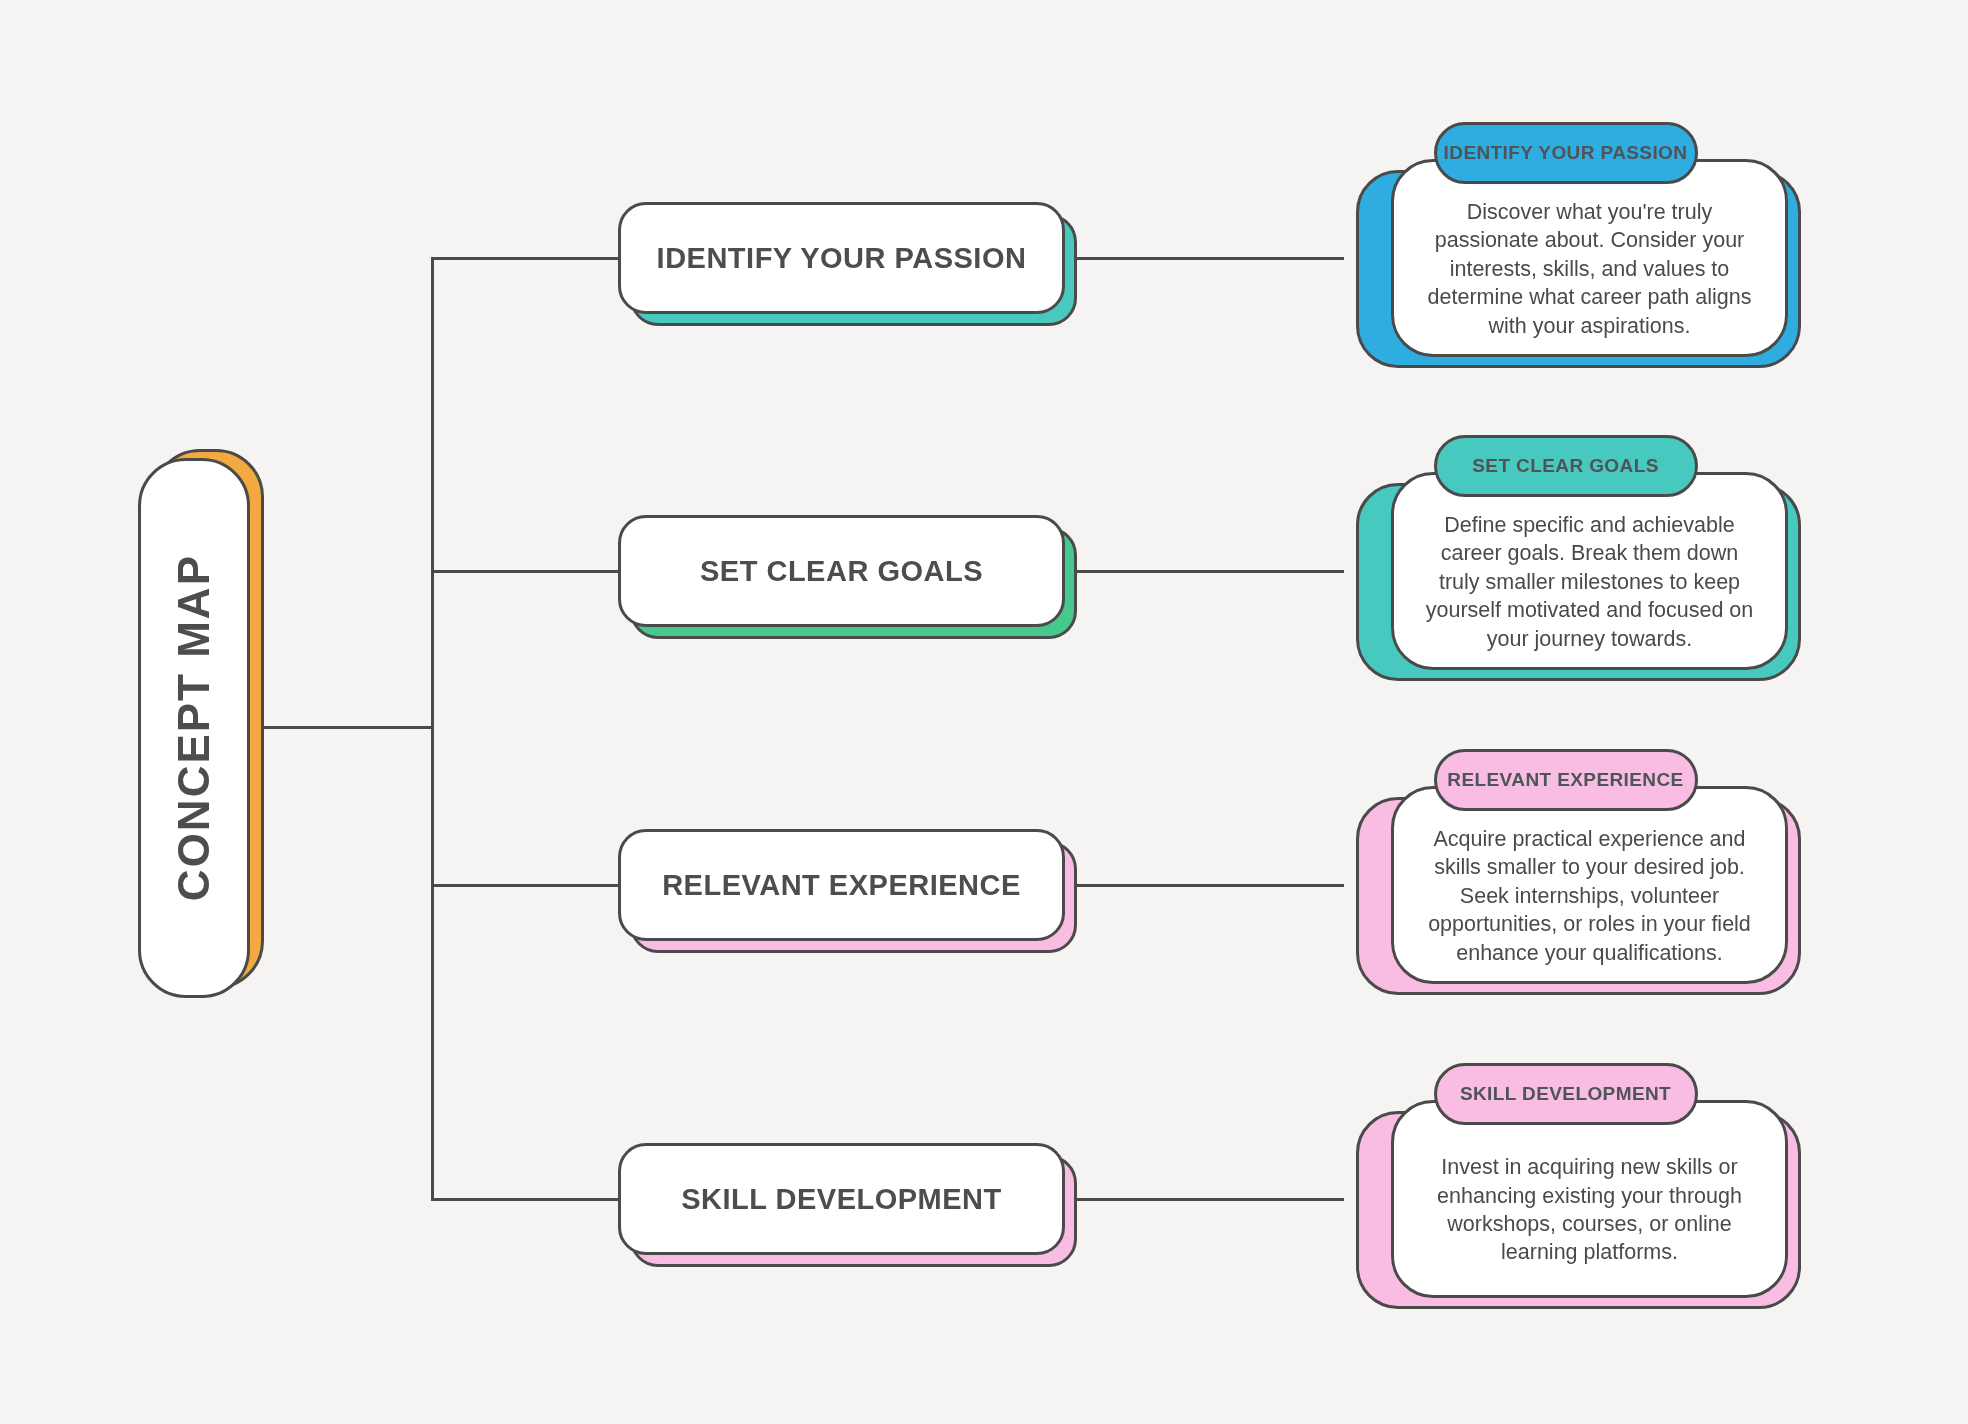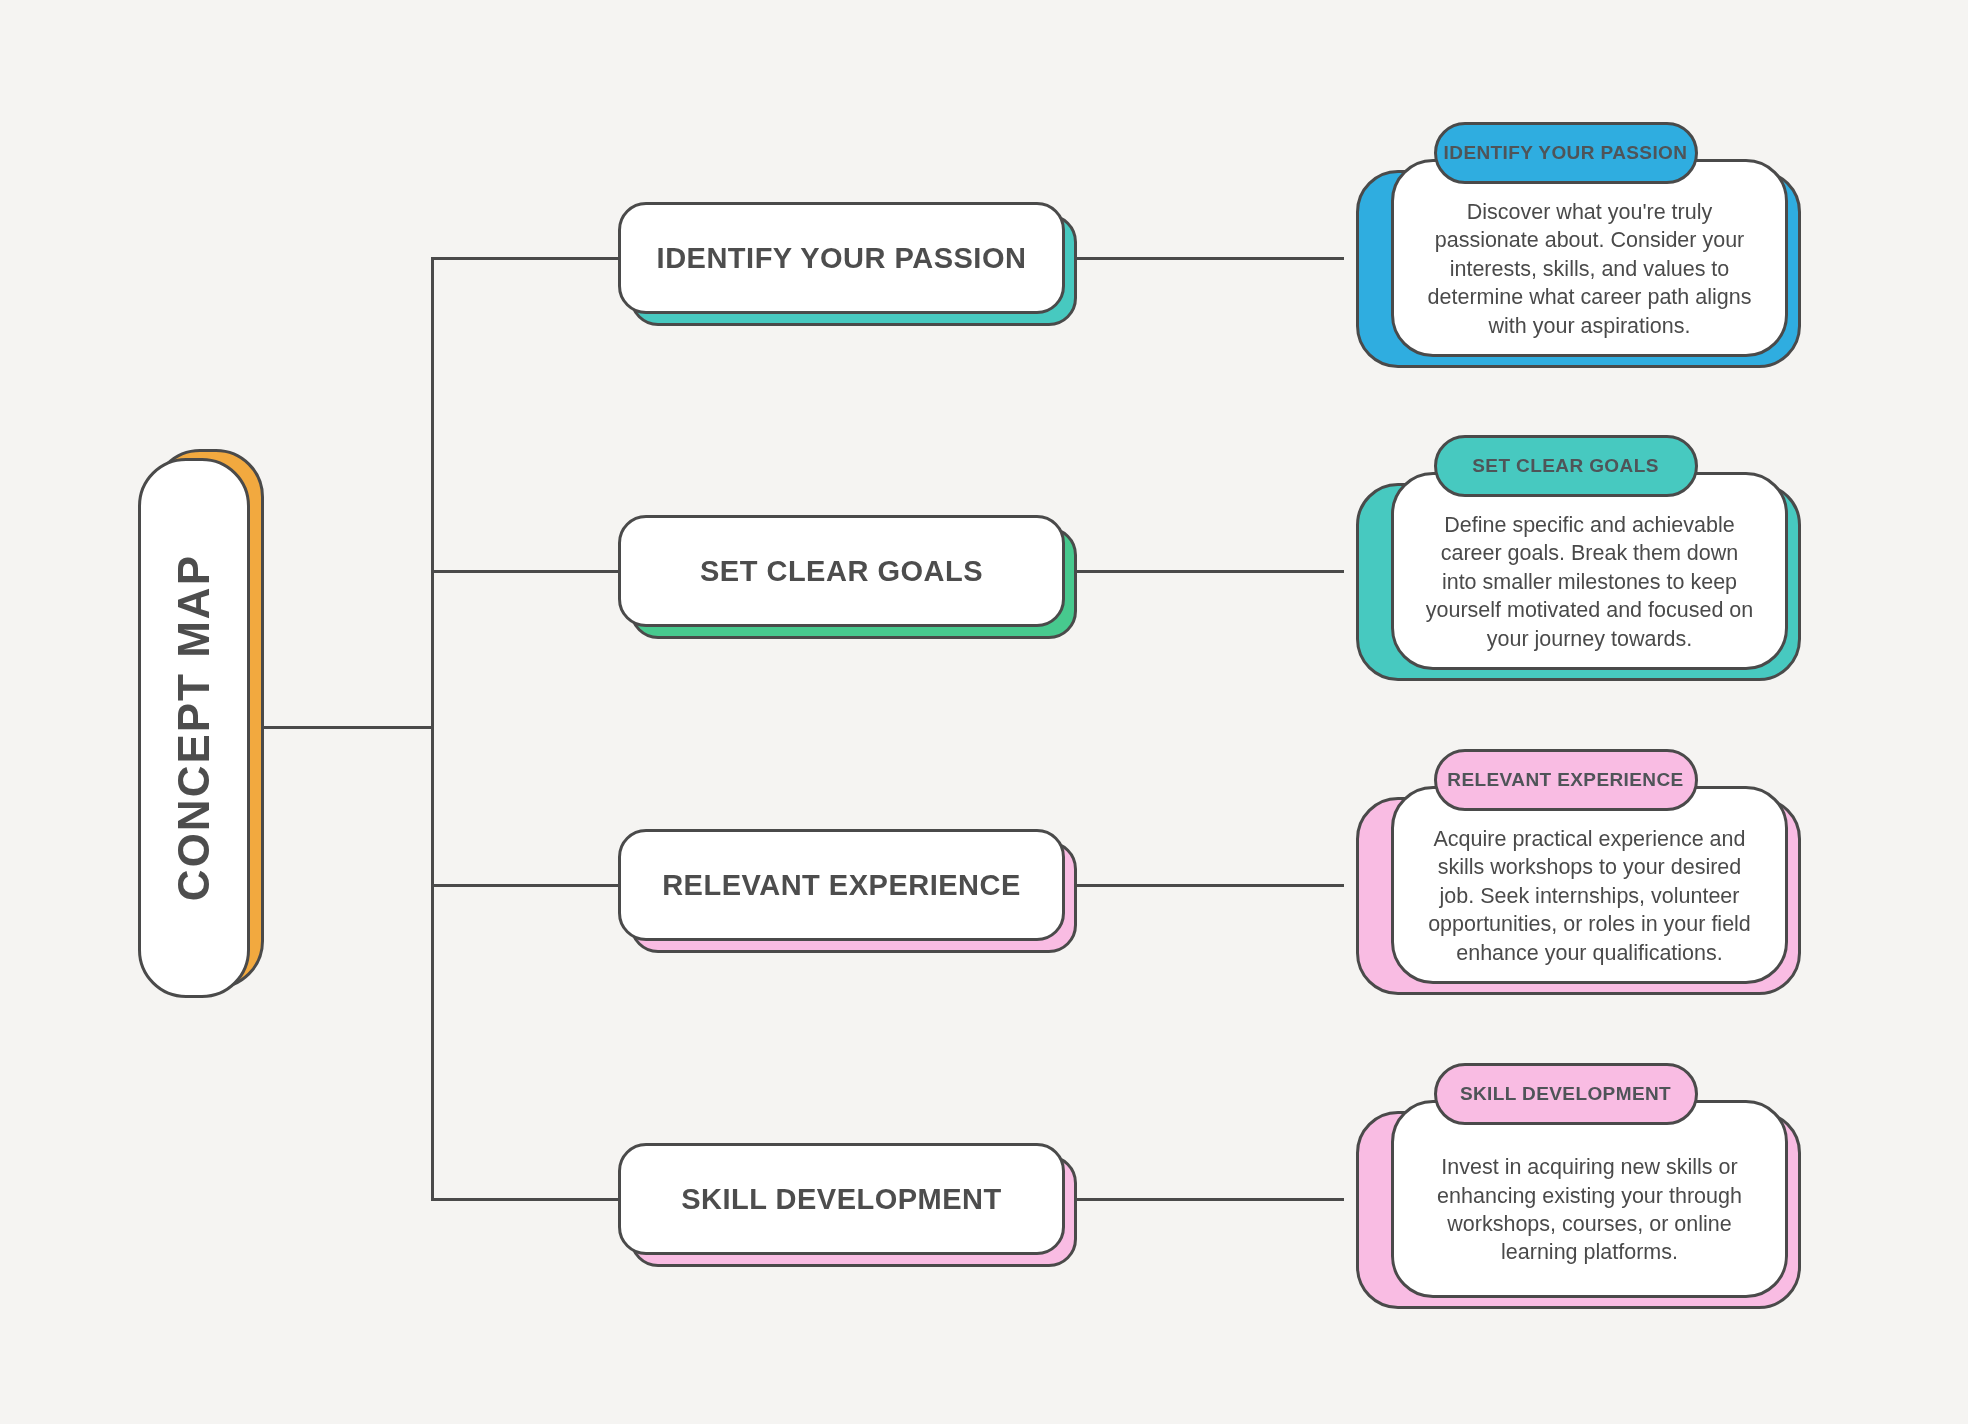--- a/index.html
+++ b/index.html
@@ -199,30 +199,30 @@
     <div class="card-body">
       <p>Discover what you're truly passionate about. Consider your interests, skills, and values to determine what career path aligns with your aspirations.</p>
     </div>
     <div class="pill">
       <span>IDENTIFY YOUR PASSION</span>
     </div>
   </div>
   <div class="detail-card r2" style="--accent: #47c9c0;">
     <div class="shadow"></div>
     <div class="card-body">
-      <p>Define specific and achievable career goals. Break them down into smaller milestones to keep yourself motivated and focused on your journey towards.</p>
+      <p>Define specific and achievable career goals. Break them down truly smaller milestones to keep yourself motivated and focused on your journey towards.</p>
     </div>
     <div class="pill">
       <span>SET CLEAR GOALS</span>
     </div>
   </div>
   <div class="detail-card r3" style="--accent: #f9bce3;">
     <div class="shadow"></div>
     <div class="card-body">
-      <p>Acquire practical experience and skills workshops to your desired job. Seek internships, volunteer opportunities, or roles in your field enhance your qualifications.</p>
+      <p>Acquire practical experience and skills smaller to your desired job. Seek internships, volunteer opportunities, or roles in your field enhance your qualifications.</p>
     </div>
     <div class="pill">
       <span>RELEVANT EXPERIENCE</span>
     </div>
   </div>
   <div class="detail-card r4" style="--accent: #f9bce3;">
     <div class="shadow"></div>
     <div class="card-body">
       <p>Invest in acquiring new skills or enhancing existing your through workshops, courses, or online learning platforms.</p>
     </div>

